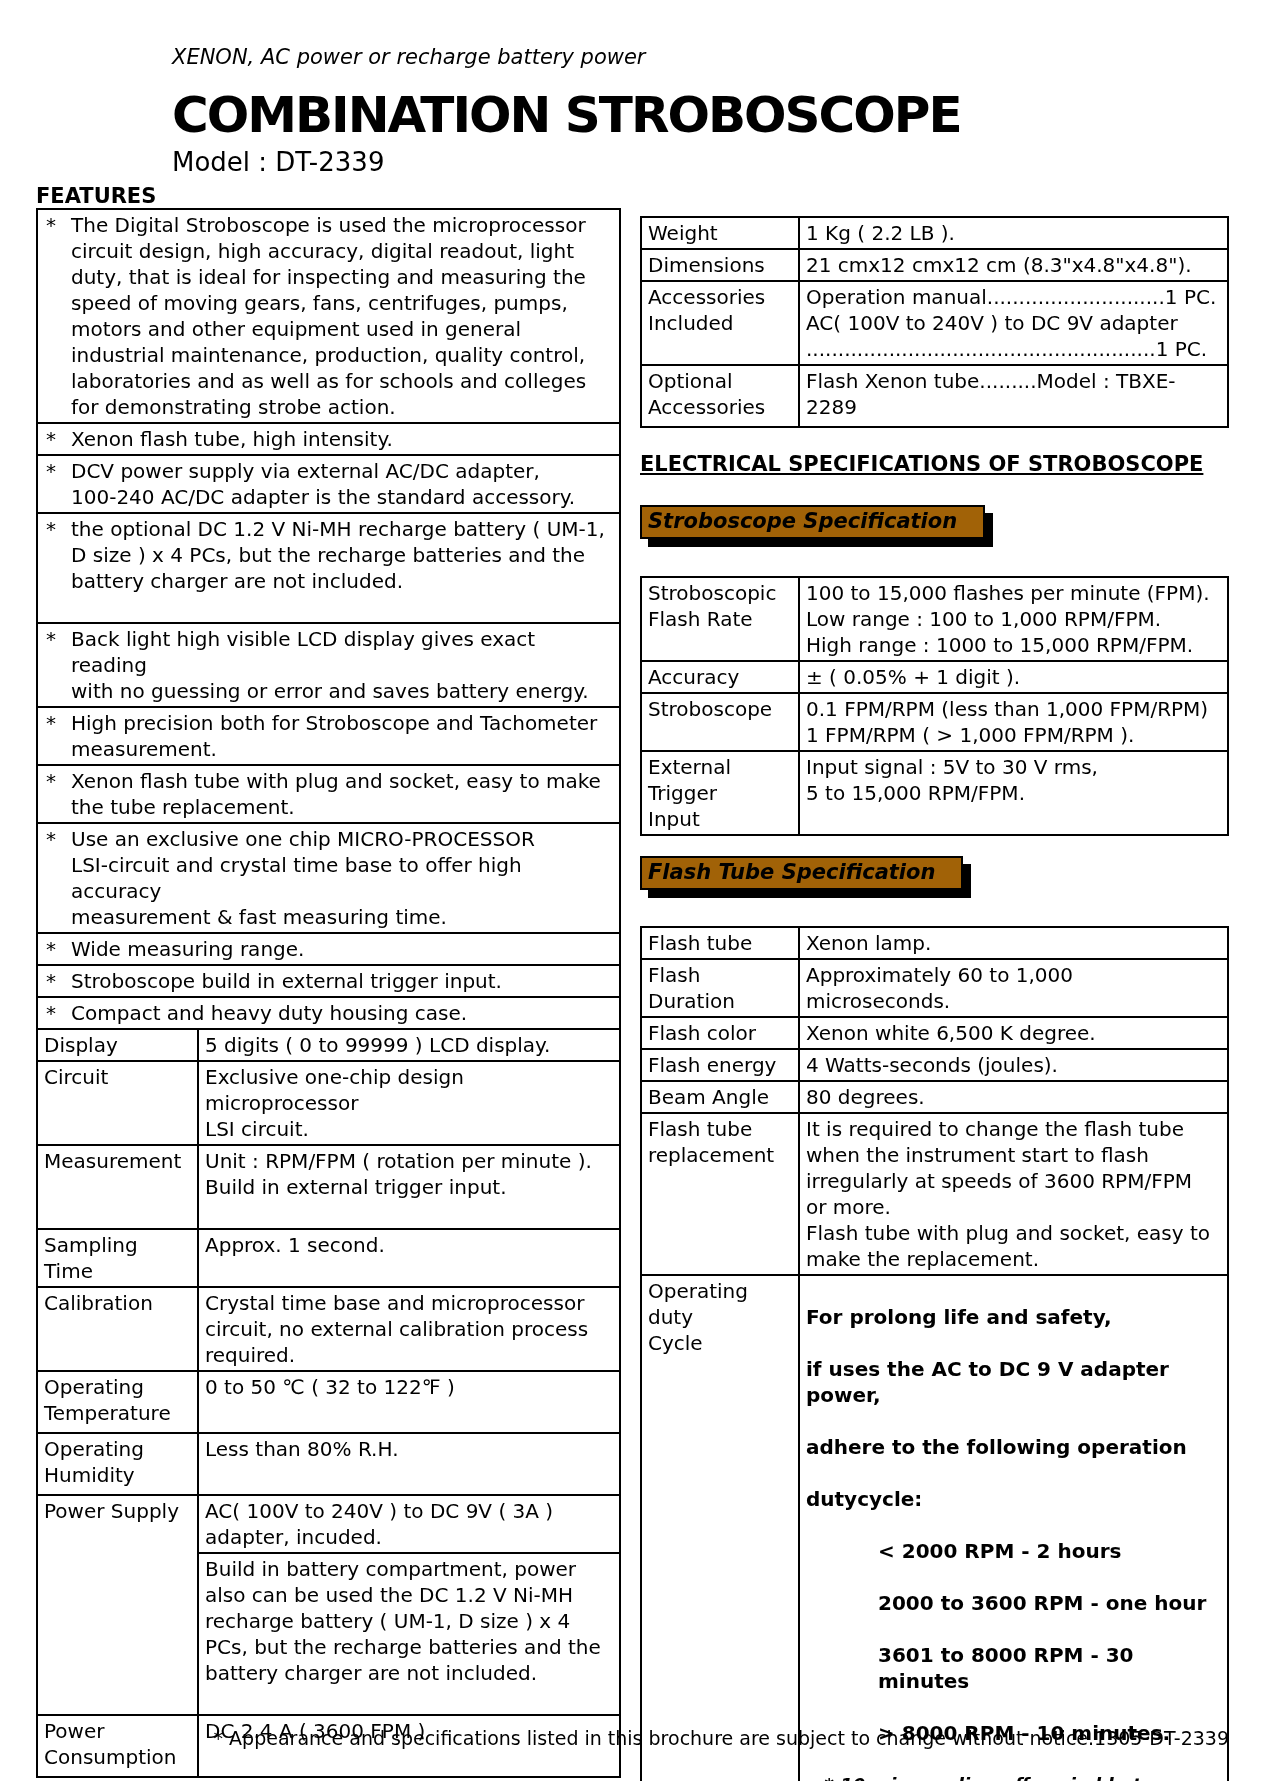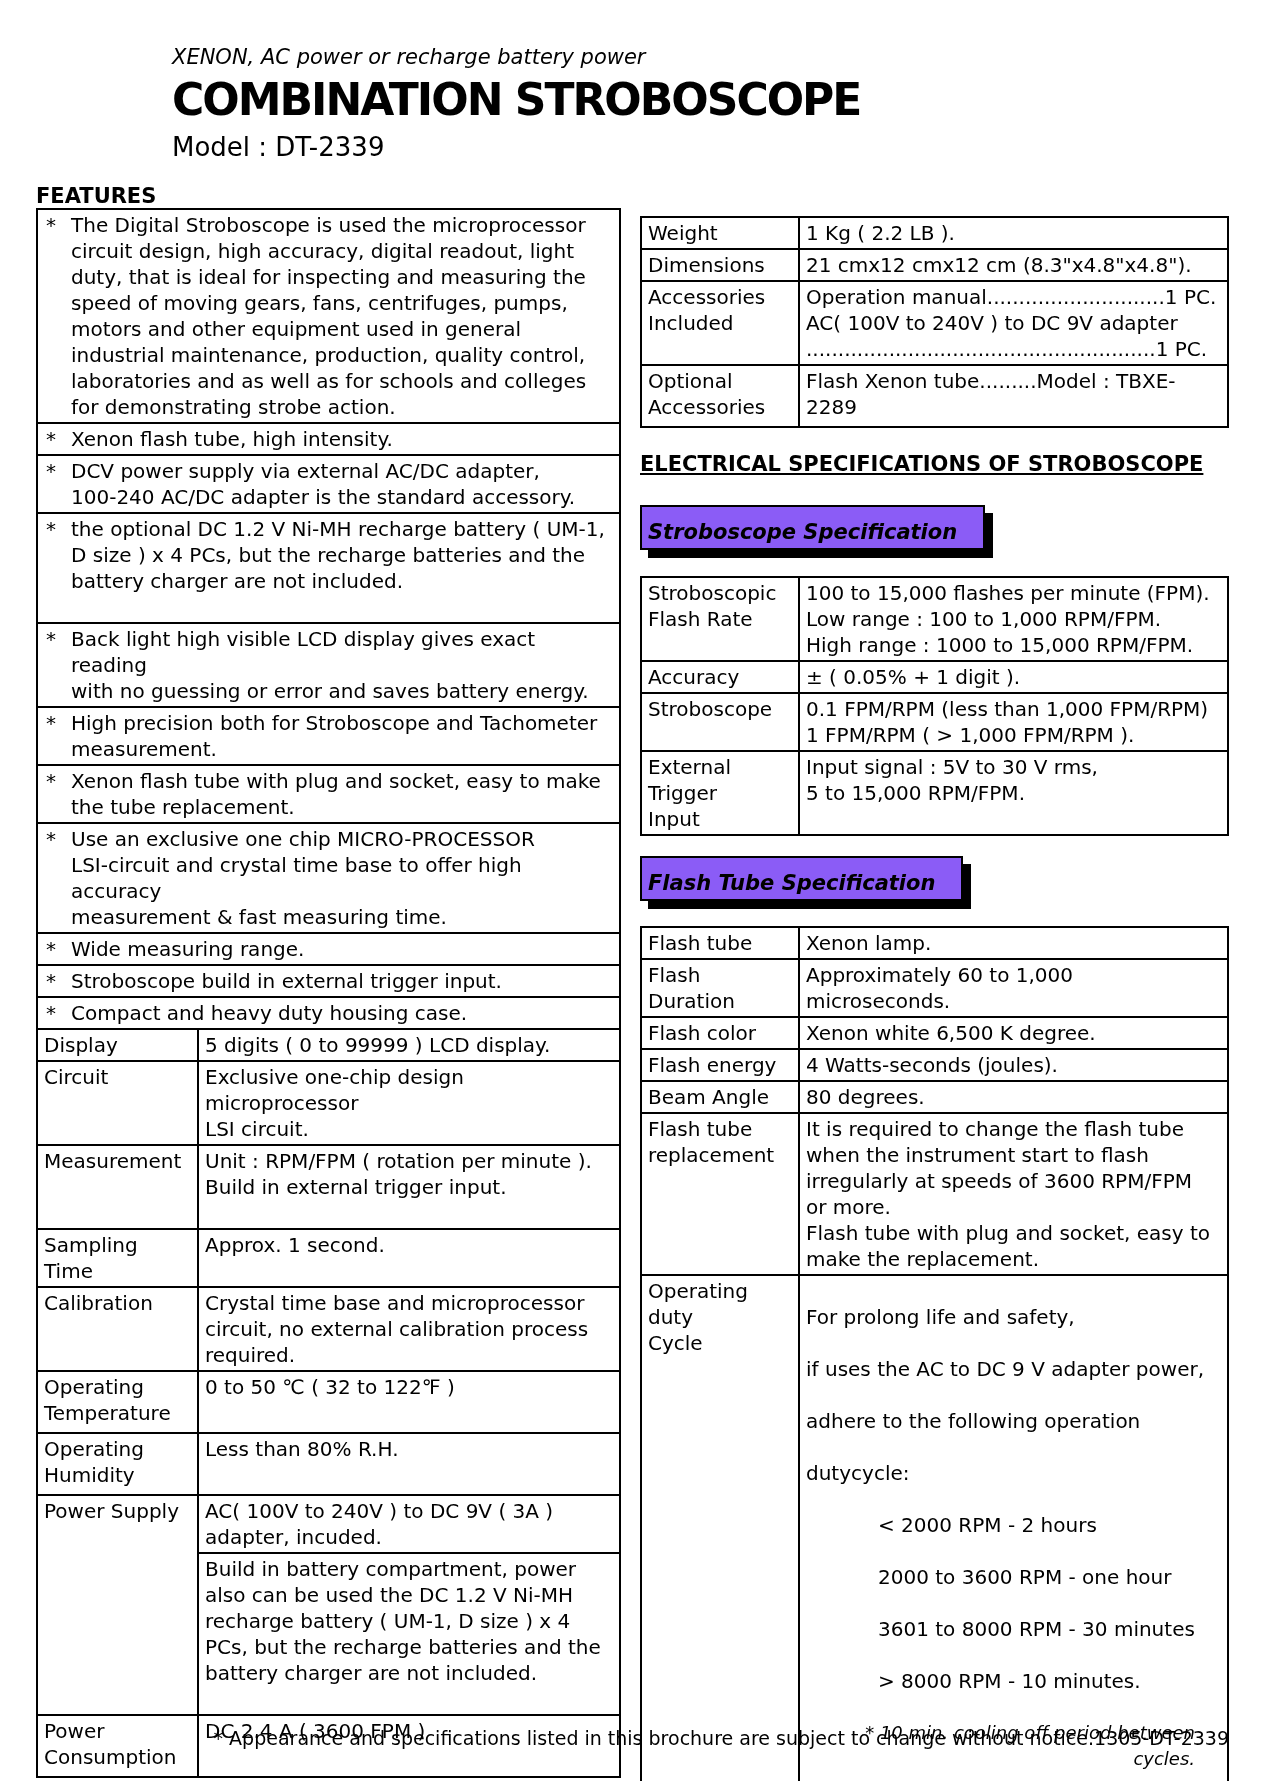--- a/index.html
+++ b/index.html
@@ -4,50 +4,50 @@
 <style>
   html,body{margin:0;padding:0;}
   body{
     width:1270px;height:1781px;background:#fff;color:#000;
     font-family:"DejaVu Sans","Liberation Sans",sans-serif;
     position:relative;overflow:hidden;
   }
   .abs{position:absolute;}
   
   .tagline{font-style:italic;font-size:21px;line-height:26px;}
-  .title{font-size:44px;font-weight:bold;letter-spacing:-2px;line-height:54px;margin-top:3px;white-space:nowrap;}
+  .title{font-size:50px;font-weight:bold;letter-spacing:-2px;line-height:54px;margin-top:18px;white-space:nowrap;}
   .model{font-size:26px;line-height:32px;margin-top:4px;}
   
   .sec-head{font-size:21px;font-weight:bold;line-height:24px;letter-spacing:0;}
   
   .shadow-box{
-    display:inline-block;border:2px solid #000;background:#8b5cf6;
+    display:inline-block;border:2px solid #000;background:#a16207;
     font-size:21px;font-weight:bold;font-style:italic;
-    padding:12px 26px 3px 6px;box-shadow:8px 8px 0 0 #000;line-height:26px;
+    padding:1px 26px 3px 6px;box-shadow:8px 8px 0 0 #000;line-height:26px;
   }
   
   table{border-collapse:collapse;table-layout:fixed;background:#fff;}
   td{
     vertical-align:top;font-size:20px;line-height:26px;
     white-space:pre-line;padding:2px 6px;word-wrap:break-word;
   }
   .spec{border:2px solid #14b8a6;}
   .spec td{border:2px solid #000;}
   
   .feat{border:2px solid #000;width:585px;}
   .feat td{border:none;}
   .feat tr + tr{border-top:2px solid #000;}
   .feat .bul{width:22px;padding-right:0;padding-left:8px;}
   .left-table{width:585px;}
   .right-table{width:589px;}
   .h150{height:156px;}
   .h56{height:56px;}
   
   .duty{height:452px;}
-  .dl{min-height:26px;line-height:26px;}
+  .dl{min-height:26px;line-height:26px;font-weight:bold;}
   .dl.ind{padding-left:72px;}
   .dl.note{font-style:italic;text-align:right;font-size:18px;padding-right:26px;}
   
   .footer{display:flex;justify-content:flex-end;font-size:19px;line-height:24px;}
 </style>
 </head>
 <body>
 
 <div class="abs" style="left:172px;top:44px;">
   <div class="tagline">XENON, AC power or recharge battery power</div>

